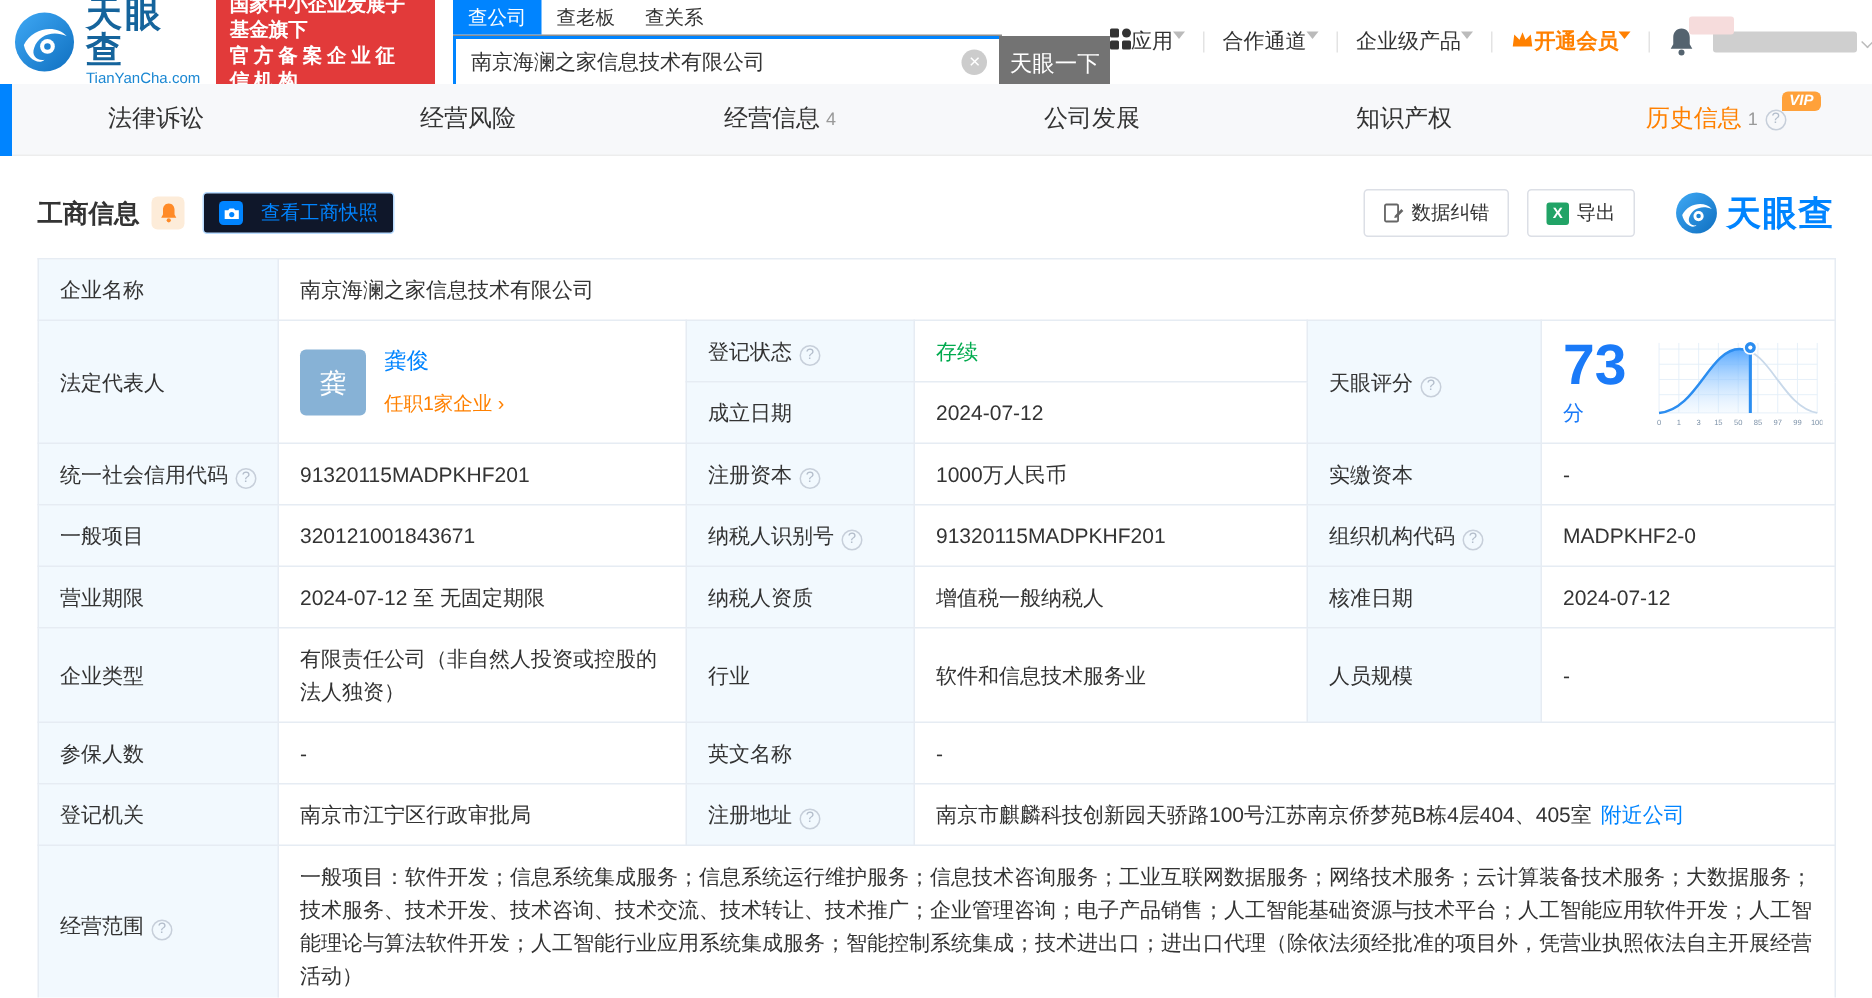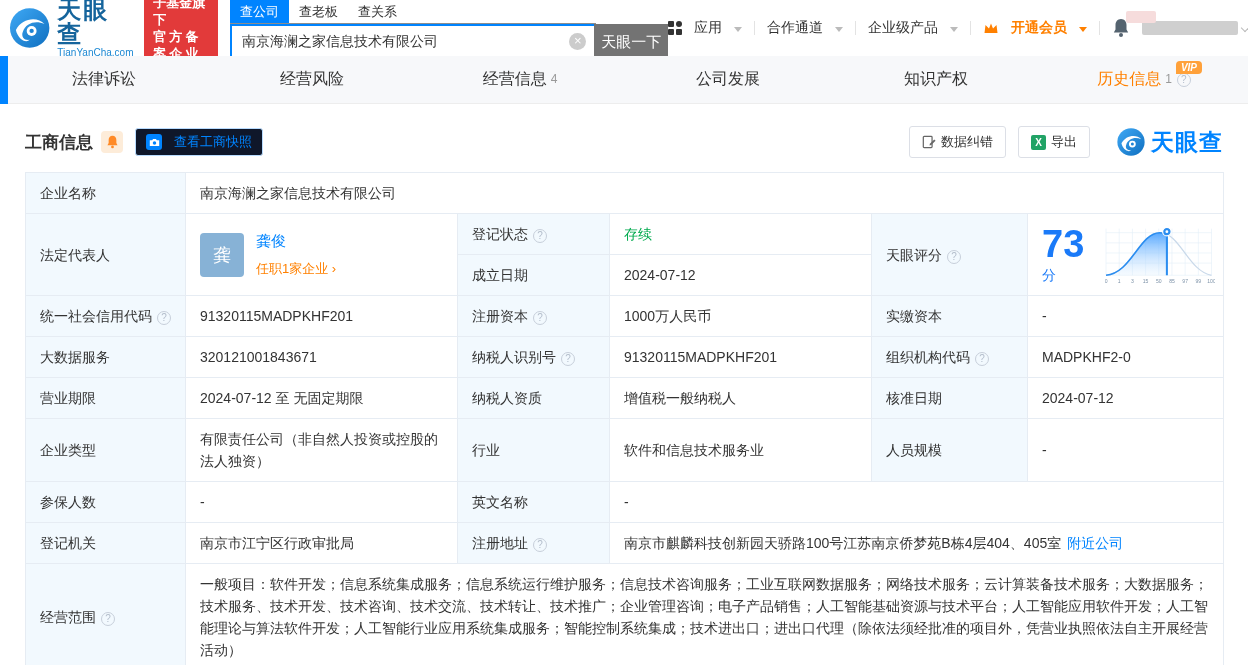--- a/index.html
+++ b/index.html
@@ -18,41 +18,41 @@
   .search-tabs { display:flex; align-items:flex-end; height:28px; border-bottom:1px solid #8d8d8d; width:366px; font-size:13px; }
   .stab { padding:3px 10px 2px; cursor:pointer; color:#333; }
   .stab.active { background:#0084ff; color:#fff; }
   .search-row { display:flex; }
   .search-box { position:relative; width:366px; }
   .search-box input { width:100%; height:36px; border:2px solid #0084ff; border-right:none; padding:0 30px 0 10px; font-size:14px; color:#333; outline:none; font-family:inherit; }
   .clear { position:absolute; right:8px; top:9px; width:17px; height:17px; border-radius:50%; background:#ccc; color:#fff; font-size:13px; line-height:16px; text-align:center; cursor:pointer; }
   .search-btn { width:74px; height:36px; background:#737373; color:#fff; border:none; font-size:15px; cursor:pointer; font-family:inherit; }
 
   .hnav { margin-left:auto; display:flex; align-items:center; gap:12px; font-size:14px; white-space:nowrap; }
-  .hnav-item { display:flex; align-items:center; gap:12px; cursor:pointer; color:#333; }
+  .hnav-item { display:flex; align-items:flex-start; gap:0; cursor:pointer; color:#333; }
   .caret { width:0; height:0; border-left:4px solid transparent; border-right:4px solid transparent; border-top:5px solid #bbb; margin-top:2px; }
   .hdr-div { width:1px; height:14px; background:#e3e3e3; }
   .vip-nav { color:#ff8000; font-weight:bold; }
   .vip-nav .caret { border-top-color:#ff8000; }
   .grid-ico { display:grid; grid-template-columns:6px 6px; grid-template-rows:6px 6px; gap:2px; }
   .grid-ico i { background:#333; border-radius:1px; }
   .grid-ico i.dot { border-radius:50%; }
   .masked-name { width:96px; height:14px; background:#cfcfcf; border-radius:2px; position:relative; }
   .masked-pink { position:absolute; left:-16px; top:-10px; width:30px; height:12px; background:#f6dcdc; border-radius:2px; }
   .masked-caret { position:absolute; right:-10px; top:4px; width:6px; height:6px; border-right:1px solid #bbb; border-bottom:1px solid #bbb; transform:rotate(45deg); }
 
   
   .main-tabs { position:relative; height:48px; background:#f7f8fa; display:flex; border-bottom:1px solid #ededed; }
   .blue-strip { position:absolute; left:0; top:0; width:8px; height:48px; background:#0084ff; }
   .mtab { flex:1; display:flex; align-items:center; justify-content:center; font-size:16px; cursor:pointer; position:relative; }
   .mtab .cnt { font-size:12px; color:#999; margin-left:4px; position:relative; top:-1px; }
   .mtab.active { background:#fff; color:#0084ff; }
   .mtab.active .cnt { color:#0084ff; }
   .mtab.history { color:#ff8000; }
-  .vip-badge { position:absolute; top:5px; right:46px; background:#ffa13a; color:#fff; font-size:10px; font-weight:bold; font-style:italic; padding:1px 5px; border-radius:4px 4px 4px 0; }
+  .vip-badge { position:absolute; top:5px; right:34px; background:#ffa13a; color:#fff; font-size:10px; font-weight:bold; font-style:italic; padding:1px 5px; border-radius:4px 4px 4px 0; }
   .help { display:inline-flex; align-items:center; justify-content:center; width:14px; height:14px; border:1px solid #c7cfda; border-radius:50%; color:#b3bdcb; font-size:10px; margin-left:5px; cursor:pointer; flex:none; }
 
   
   .section-head { display:flex; align-items:center; padding:0 25px; margin-top:22px; height:32px; }
   .section-title { font-size:17px; font-weight:bold; color:#333; }
   .bell-badge { width:22px; height:22px; background:#fdecd9; border-radius:4px; display:flex; align-items:center; justify-content:center; margin-left:8px; }
   .snapshot-btn { margin-left:12px; display:flex; align-items:center; gap:12px; background:#0f172a; border:1px solid #b9dcff; border-radius:3px; padding:4px 10px; color:#0084ff; font-size:13px; cursor:pointer; }
   .cam-wrap { width:16px; height:16px; background:#0084ff; border-radius:3px; display:flex; align-items:center; justify-content:center; }
   .right-tools { margin-left:auto; display:flex; align-items:center; gap:12px; }
   .tool-btn { display:flex; align-items:center; gap:5px; border:1px solid #dcdfe6; border-radius:3px; background:#fff; padding:6px 12px; font-size:13px; color:#333; cursor:pointer; font-family:inherit; }
@@ -325,21 +325,21 @@
     </td>
     <td class="c1">91320115MADPKHF201</td>
     <td class="lbl">
       <span>注册资本</span><span class="help">?</span>
     </td>
     <td>1000万人民币</td>
     <td class="lbl">实缴资本</td>
     <td class="dash">-</td>
   </tr>
   <tr>
-    <td class="lbl c1">大数据服务</td>
+    <td class="lbl c1">一般项目</td>
     <td class="c1">320121001843671</td>
     <td class="lbl">
       <span>纳税人识别号</span><span class="help">?</span>
     </td>
     <td>91320115MADPKHF201</td>
     <td class="lbl">
       <span>组织机构代码</span><span class="help">?</span>
     </td>
     <td>MADPKHF2-0</td>
   </tr>

